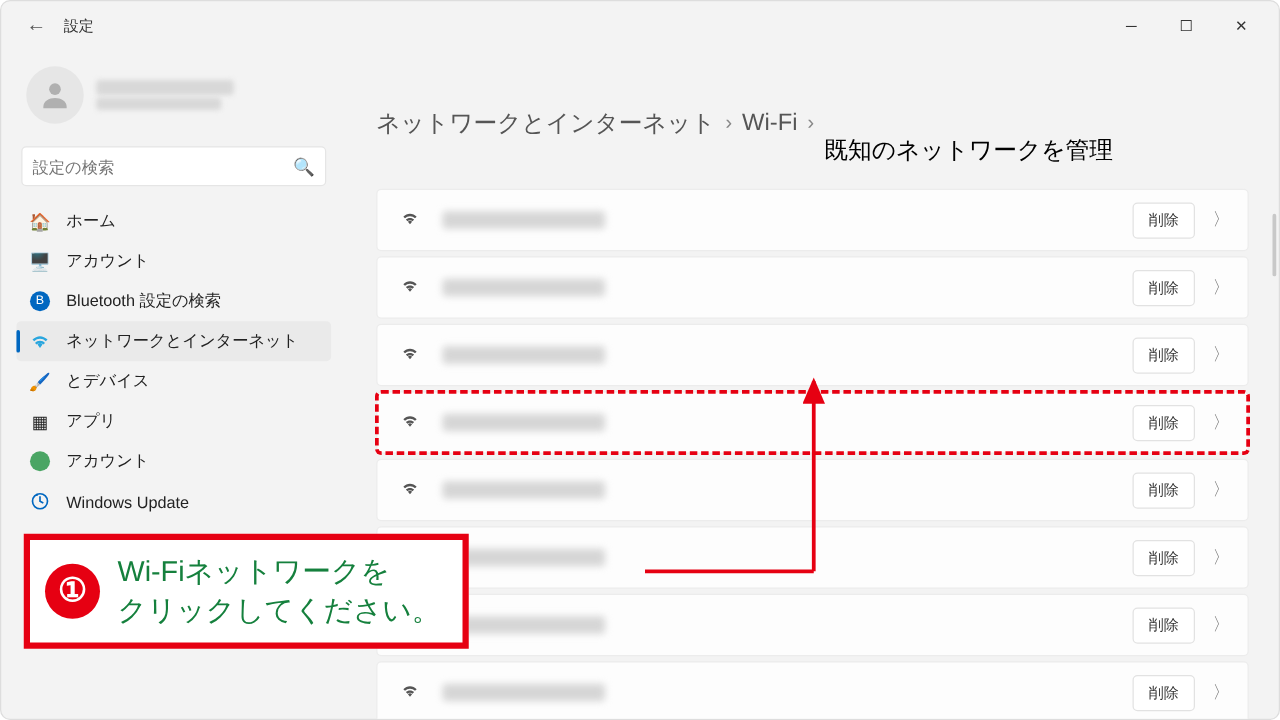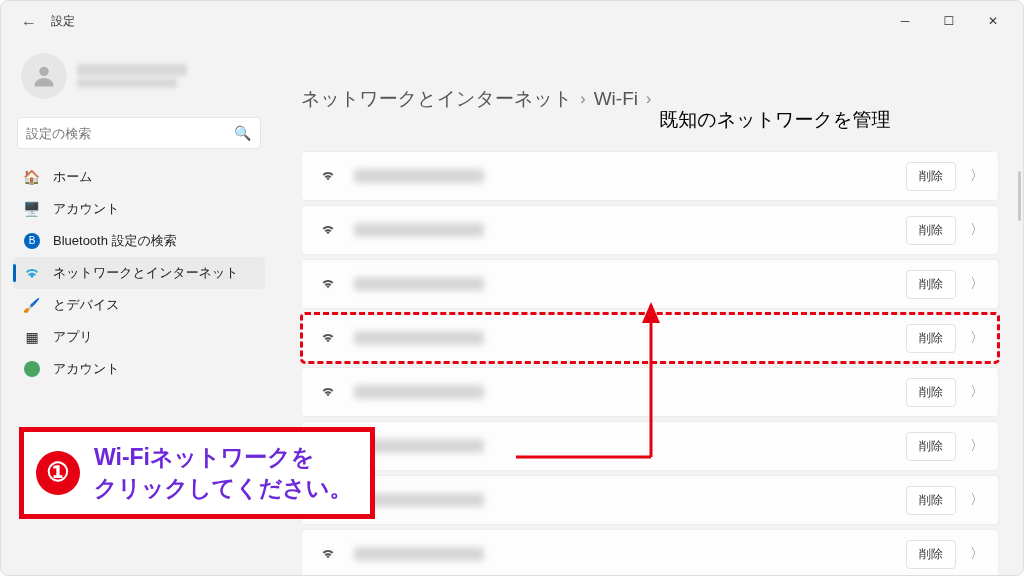--- a/index.html
+++ b/index.html
@@ -34,21 +34,21 @@
 .net-list { display: flex; flex-direction: column; gap: 4px; }
 .net-row { display: flex; align-items: center; background: #fdfdfd; border: 1px solid #ececec; border-radius: 4px; height: 50px; padding: 0 10px 0 18px; position: relative; }
 .net-row.highlight { outline: 3px dashed #e60012; outline-offset: -2px; }
 .wifi-icon { color: #555; margin-right: 18px; font-size: 15px; }
 .ssid-blur { width: 130px; height: 14px; background: #d6d6d6; border-radius: 3px; filter: blur(3px); }
 .row-spacer { flex: 1; }
 .del-btn { background: #fff; border: 1px solid #e2e2e2; border-radius: 4px; padding: 5px 12px; font-size: 12px; color: #333; margin-right: 10px; cursor: pointer; }
 .chev { color: #777; font-size: 14px; padding: 0 4px; cursor: pointer; }
 .callout { position: absolute; left: 18px; bottom: 56px; background: #fff; border: 5px solid #e60012; padding: 10px 18px 10px 12px; display: flex; align-items: center; gap: 14px; z-index: 10; }
 .callout-num { width: 44px; height: 44px; border-radius: 50%; background: #e60012; color: #fff; font-size: 26px; font-weight: bold; display: flex; align-items: center; justify-content: center; }
-.callout-text { font-size: 23px; font-weight: 700; color: #6d28d9; line-height: 1.35; white-space: pre-line; }
+.callout-text { font-size: 23px; font-weight: 400; color: #15803d; line-height: 1.35; white-space: pre-line; }
 .arrow-svg { position: absolute; pointer-events: none; z-index: 5; }
 .scroll-indicator { position: absolute; right: 2px; top: 170px; width: 3px; height: 50px; background: #c8c8c8; border-radius: 2px; }
 </style>
 </head>
 <body>
 
 <div class="window">
 
   <div class="titlebar">
     <div class="titlebar-left">
@@ -112,20 +112,30 @@
           </div>
           <div class="nav-item">
             <span class="nav-icon">▦</span>
             <span>アプリ</span>
           </div>
           <div class="nav-item">
             <span class="nav-icon">
               <span style="display:inline-block;width:16px;height:16px;background:#4aa564;border-radius:50%;"></span>
             </span>
             <span>アカウント</span>
+          </div>
+          <div class="nav-item">
+            <span class="nav-icon">
+              <svg width="16" height="16" viewBox="0 0 24 24">
+                <circle cx="12" cy="12" r="9" fill="none" stroke="#0067c0" stroke-width="2"></circle>
+                <path d="M12 6v6l4 2" stroke="#0067c0" stroke-width="2" fill="none"></path>
+                <path d="M8 3l-2 3 4-1z" fill="#0067c0"></path>
+              </svg>
+            </span>
+            <span>Windows Update</span>
           </div>
         </div>
       <div class="scroll-indicator"></div>
     </div>
 
     <div class="main">
       <div class="breadcrumb">
         <span>ネットワークとインターネット</span>
         <span class="sep">›</span>
         <span>Wi-Fi</span>

